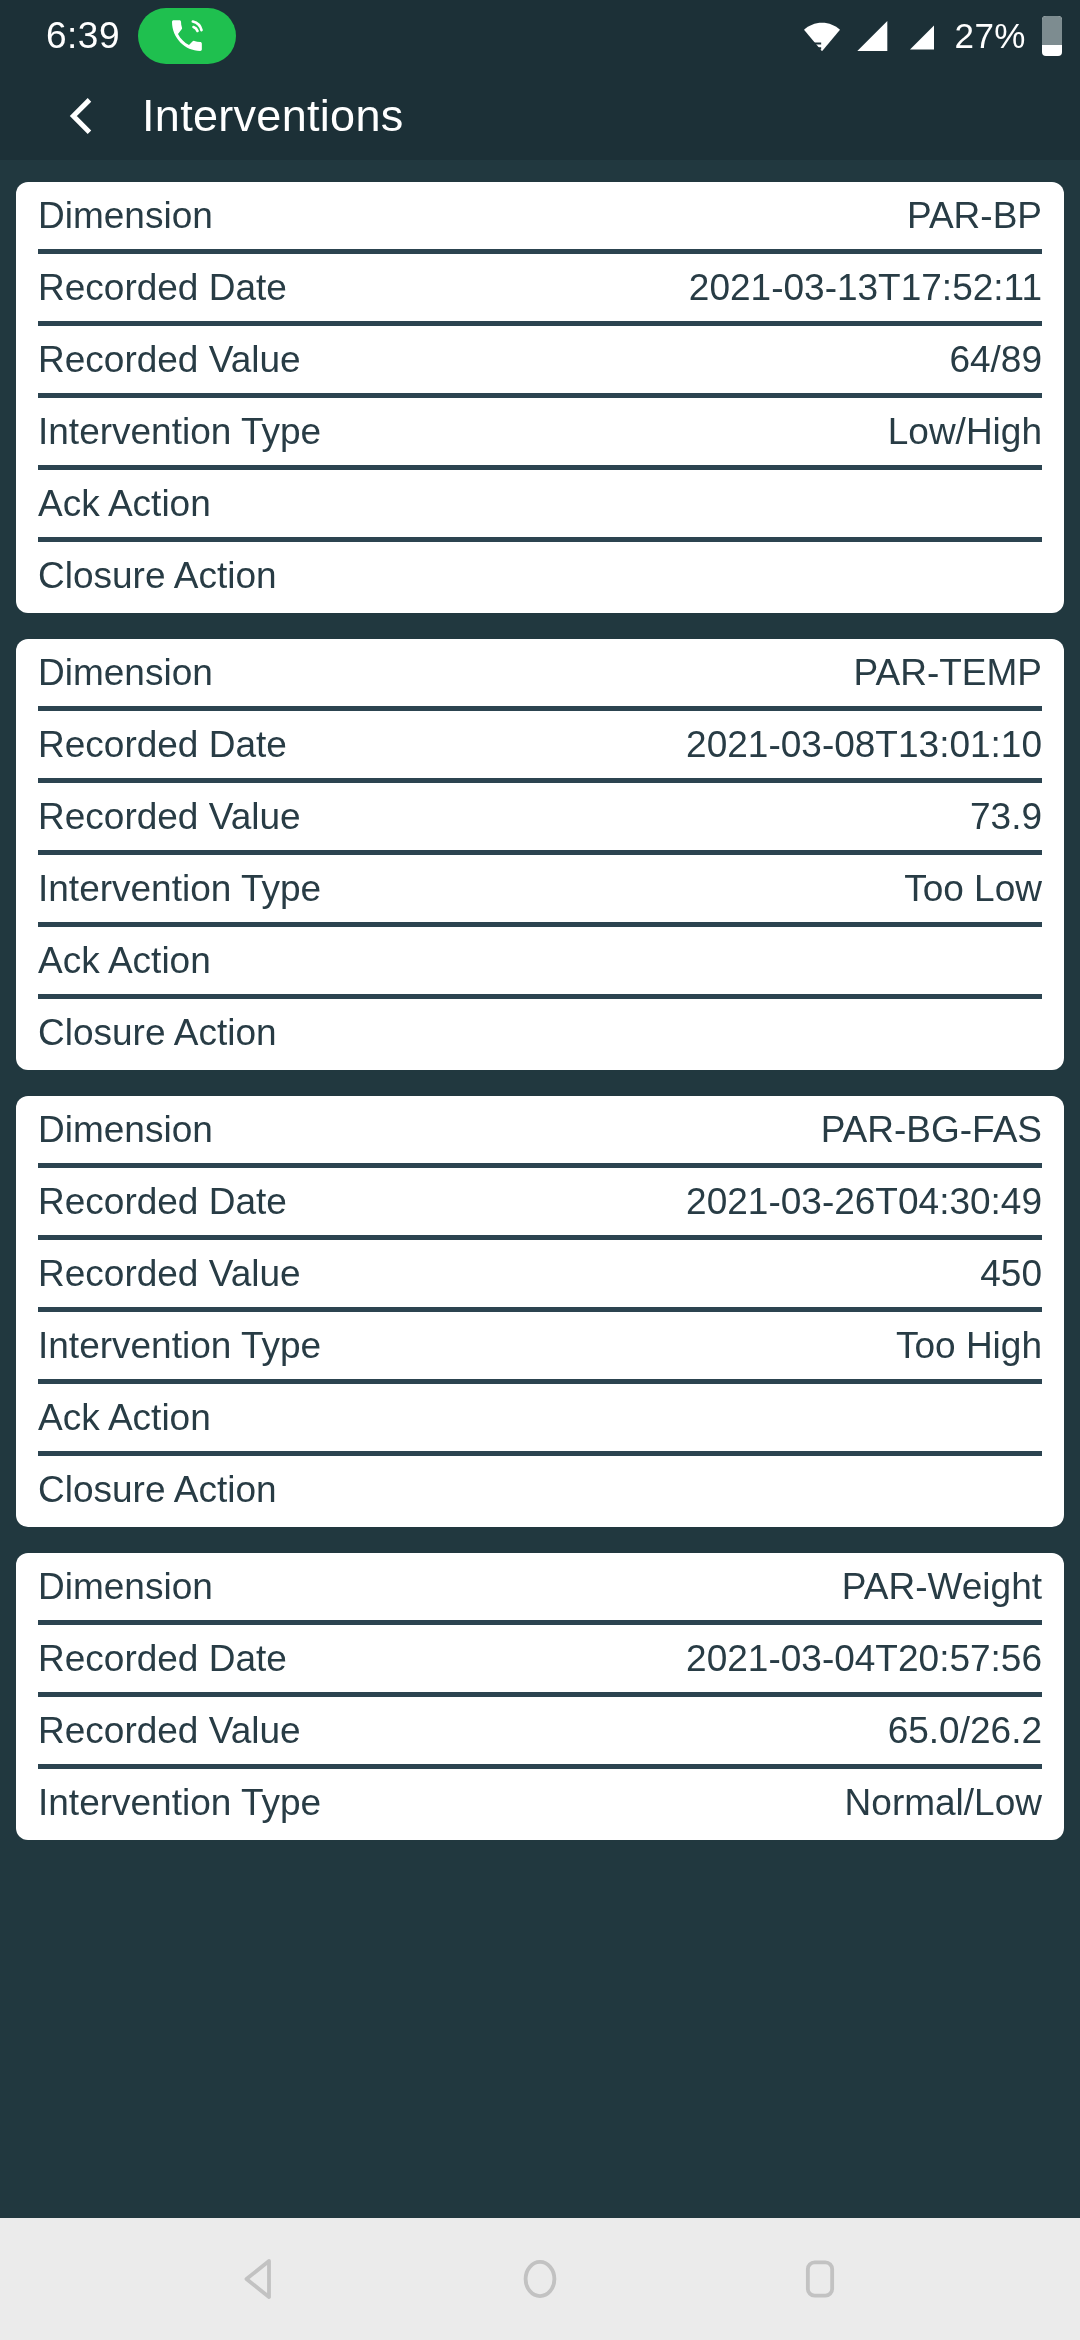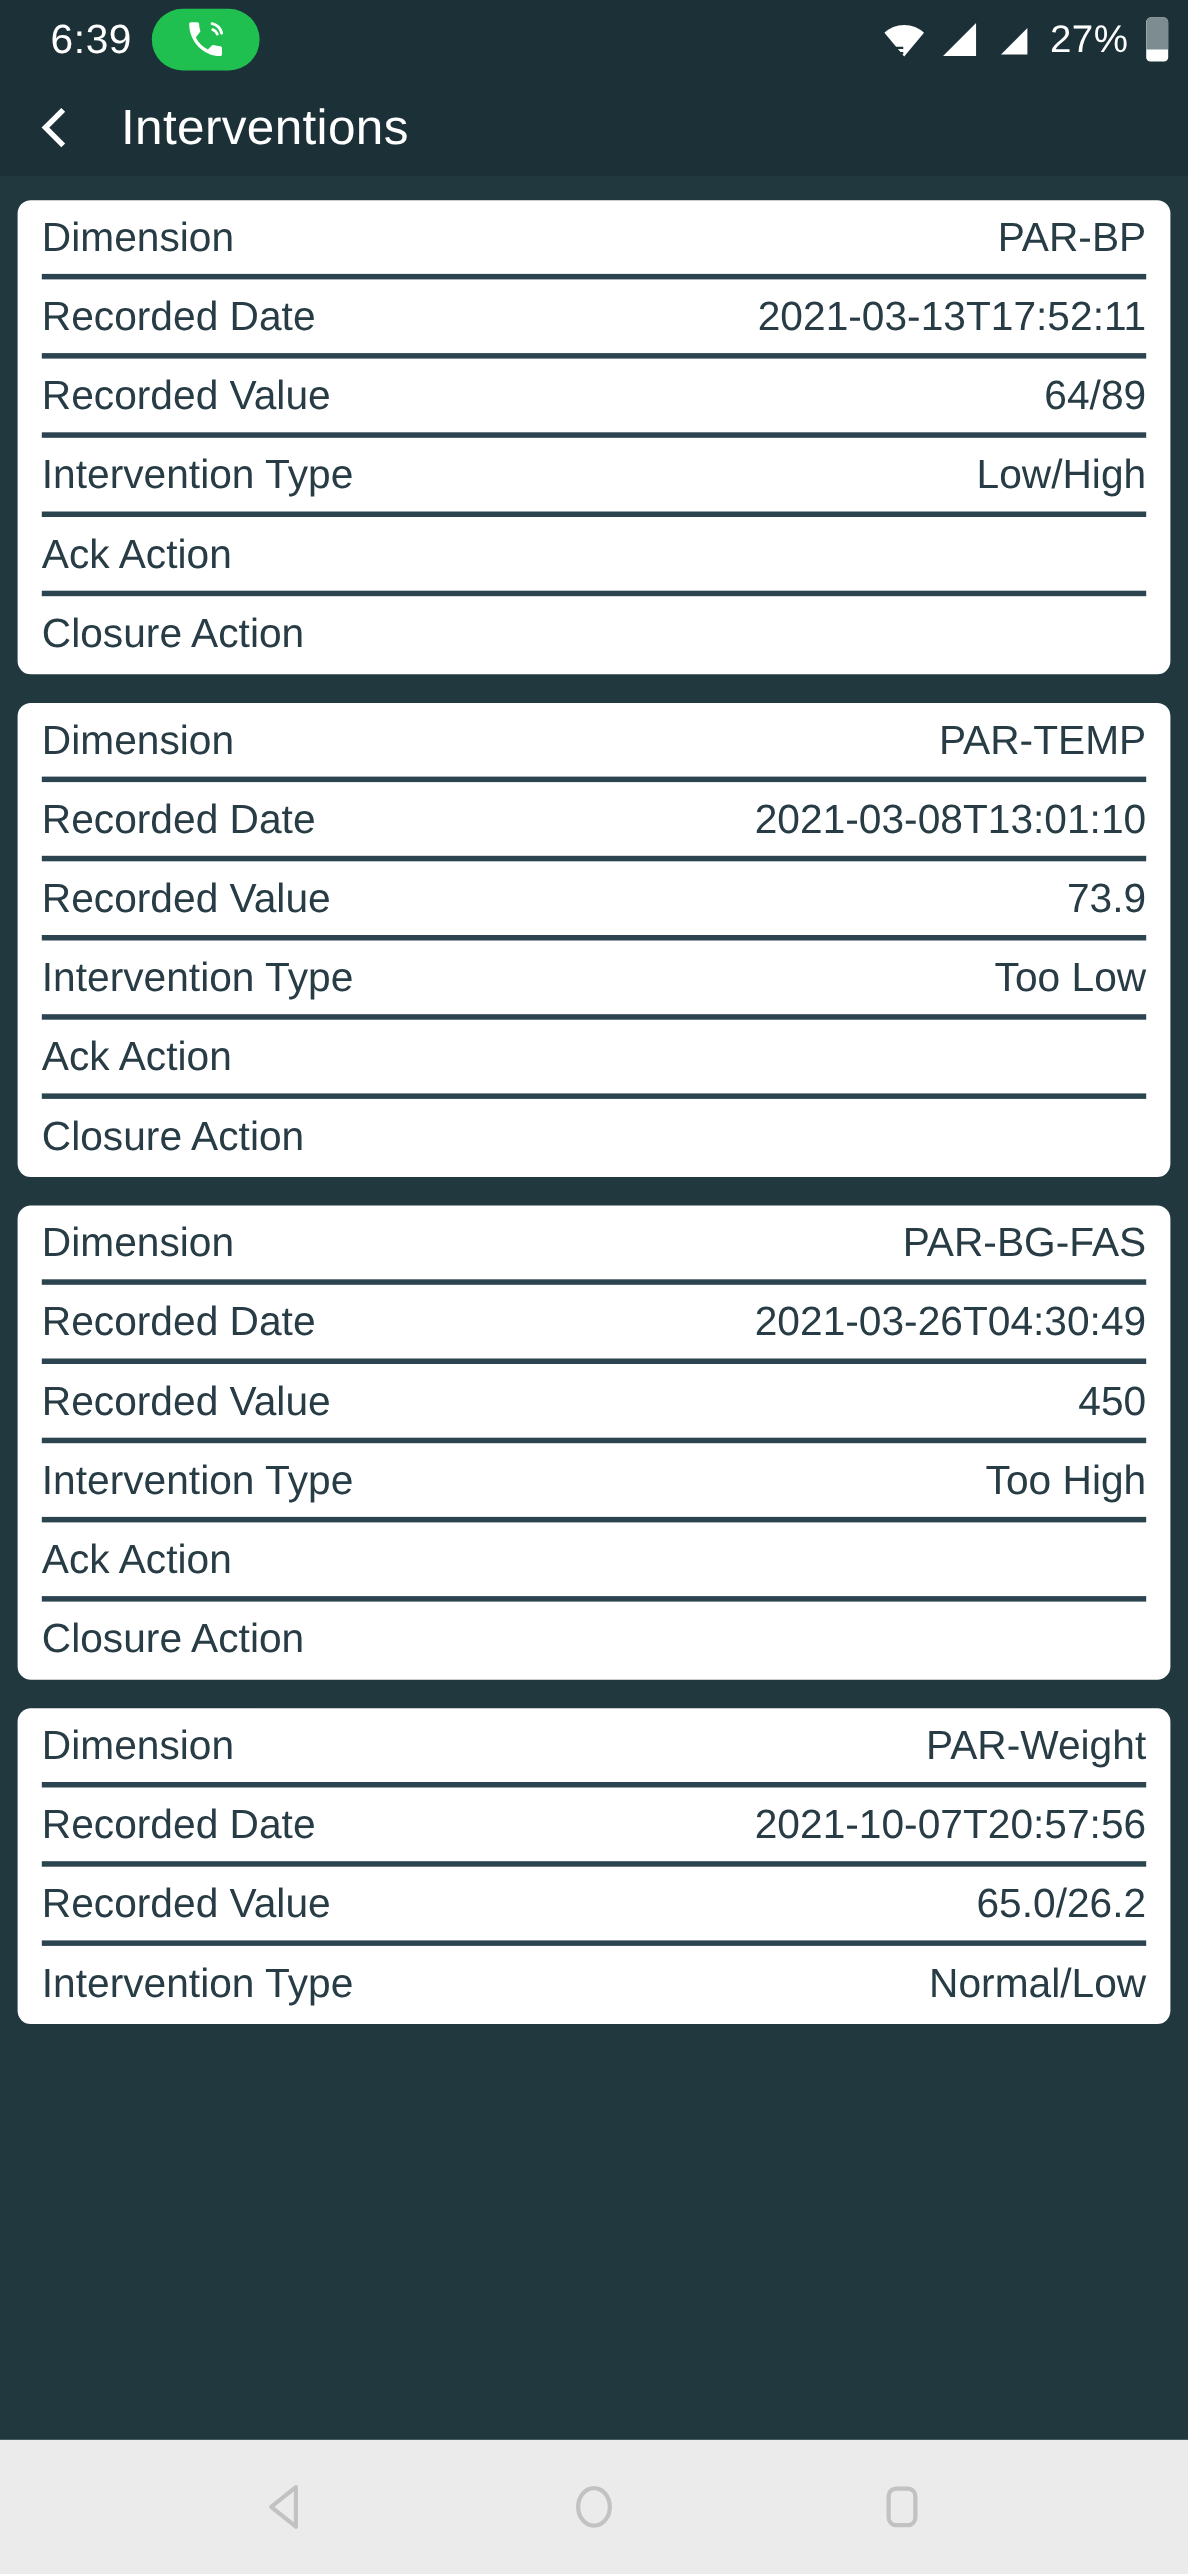--- a/index.html
+++ b/index.html
@@ -44,21 +44,21 @@
   .batt::before {
     content:""; position:absolute; left:0; right:0; top:0; height:72%;
     background:#7d8c90;
   }
 
   
   .appbar {
     height: 88px; flex: 0 0 88px;
     background: #1c3037;
     display: flex; align-items: center;
-    padding-left: 16px;
+    padding-left: 48px;
   }
   .back-btn {
     width: 66px; height: 66px;
     display: flex; align-items: center; justify-content: center;
     cursor: pointer;
   }
   .appbar-title {
     color: #ffffff; font-size: 45px; font-weight: 400;
     margin-left: 28px; letter-spacing: 0.3px;
   }
@@ -249,21 +249,21 @@
     </div>
 
     <div class="card">
       <div class="row">
         <span class="label">Dimension</span>
         <span class="value">PAR-Weight</span>
       </div>
       <div class="divider"></div>
       <div class="row">
         <span class="label">Recorded Date</span>
-        <span class="value">2021-10-07T20:57:56</span>
+        <span class="value">2021-03-04T20:57:56</span>
       </div>
       <div class="divider"></div>
       <div class="row">
         <span class="label">Recorded Value</span>
         <span class="value">65.0/26.2</span>
       </div>
       <div class="divider"></div>
       <div class="row">
         <span class="label">Intervention Type</span>
         <span class="value">Normal/Low</span>

